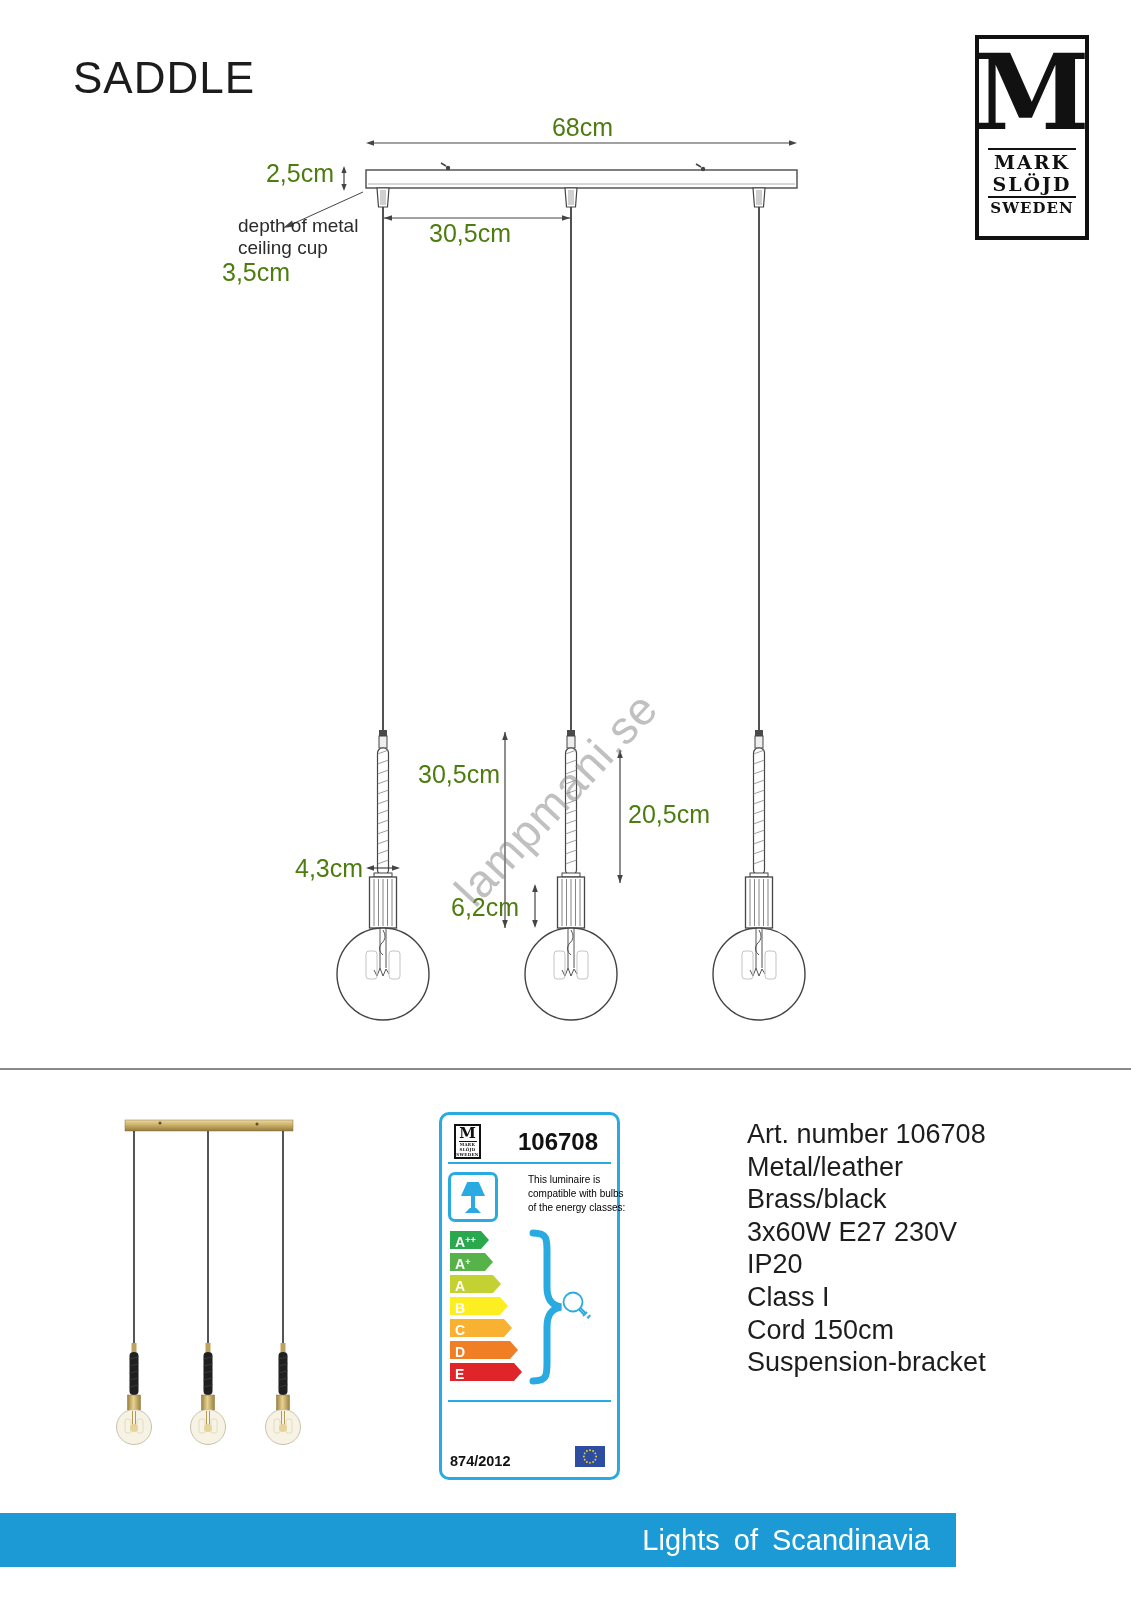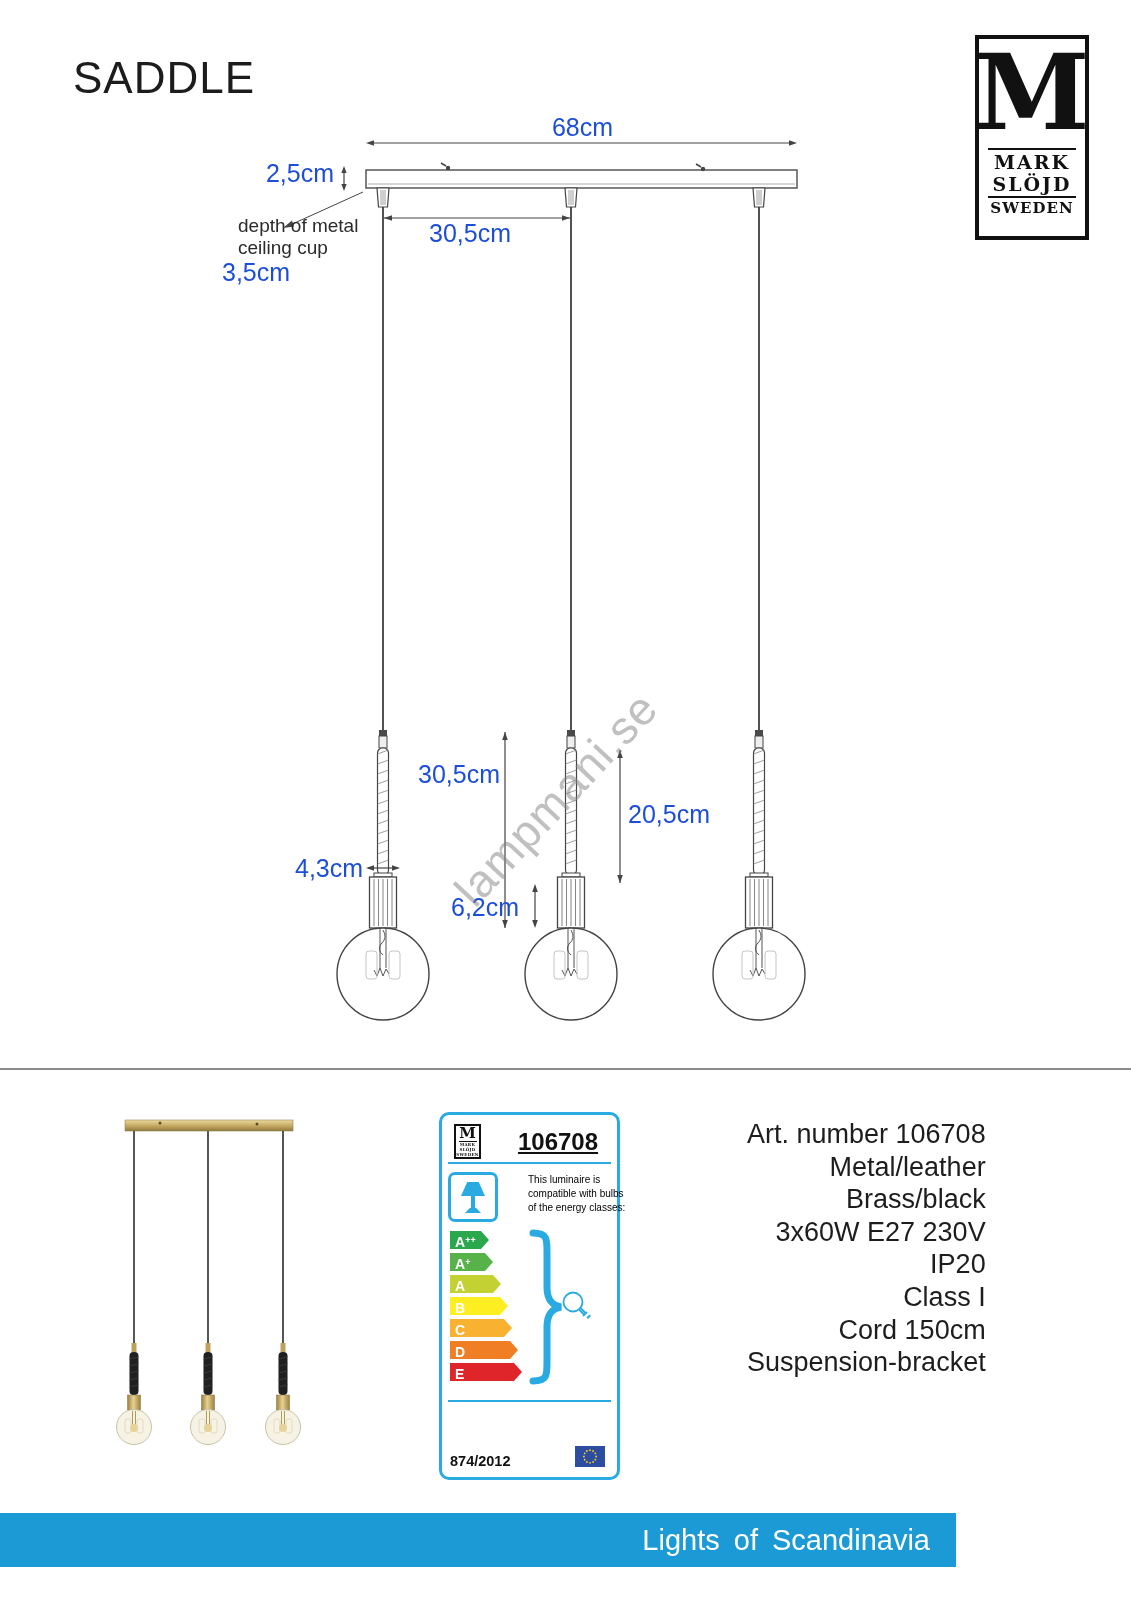--- a/index.html
+++ b/index.html
@@ -12,40 +12,40 @@
 
   
   #brand{left:975px;top:35px;width:114px;height:205px;border:4px solid #111;box-sizing:border-box;
          display:flex;flex-direction:column;align-items:center;background:#fff;}
   #brand .big-m{font-family:"DejaVu Serif",serif;font-weight:bold;font-size:104px;line-height:108px;color:#111;}
   #brand .rule{width:88px;border-top:2px solid #111;margin:1px 0;}
   #brand .w1{font-family:"DejaVu Serif",serif;font-weight:bold;font-size:19px;letter-spacing:2px;color:#111;line-height:22px;}
   #brand .w3{font-family:"DejaVu Serif",serif;font-weight:bold;font-size:15px;letter-spacing:1px;color:#111;line-height:19px;}
 
   
-  .dim{position:absolute;font-size:25px;color:#1d4ed8;}
+  .dim{position:absolute;font-size:25px;color:#4d7c0f;}
   .note{position:absolute;font-size:19px;line-height:21px;color:#2b2b2b;margin-left:16px;}
 
   
   #watermark{left:391px;top:772px;width:330px;text-align:center;font-size:46px;letter-spacing:1px;
              color:rgba(130,130,130,0.5);transform:rotate(-47deg);transform-origin:center center;}
 
   
   #divider{left:0;top:1068px;width:1131px;height:2px;background:#8a8a8a;}
 
   
   #elabel{left:439px;top:1112px;width:181px;height:368px;border:3px solid #29abe2;border-radius:10px;
           box-sizing:border-box;background:#fff;}
   #elabel .minilogo{position:absolute;left:12px;top:9px;width:27px;height:35px;border:2px solid #111;
           box-sizing:border-box;display:flex;flex-direction:column;align-items:center;overflow:hidden;background:#fff;}
   #elabel .minilogo .mm{font-family:"DejaVu Serif",serif;font-weight:bold;font-size:15px;line-height:15px;color:#111;}
   #elabel .minilogo .mr{width:18px;border-top:1px solid #111;}
   #elabel .minilogo .mt{font-family:"DejaVu Serif",serif;font-weight:bold;font-size:4px;line-height:5px;letter-spacing:.3px;color:#111;}
   #elabel .artno{position:absolute;left:62px;top:13px;width:108px;text-align:center;
-          font-size:24px;font-weight:bold;color:#111;text-decoration:underline;}
+          font-size:24px;font-weight:bold;color:#111;}
   #elabel .hr{position:absolute;left:6px;right:6px;height:2px;background:#29abe2;}
   #elabel .lampbox{position:absolute;left:6px;top:57px;width:50px;height:50px;border:3px solid #29abe2;
           border-radius:7px;box-sizing:border-box;}
   .lamp-shade{position:absolute;left:10px;top:7px;width:24px;height:14px;background:#29abe2;
           clip-path:polygon(26% 0,74% 0,100% 100%,0 100%);}
   .lamp-stem{position:absolute;left:20px;top:21px;width:4px;height:12px;background:#29abe2;}
   .lamp-base{position:absolute;left:14px;top:33px;width:16px;height:5px;background:#29abe2;
           clip-path:polygon(30% 0,70% 0,100% 100%,0 100%);}
   #elabel .compat{position:absolute;left:80px;top:58px;width:110px;font-size:10px;line-height:13.8px;color:#000;margin-left:6px;}
   #earrows{position:absolute;left:8px;top:116px;}
@@ -54,21 +54,21 @@
           clip-path:polygon(0 0,calc(100% - 8px) 0,100% 50%,calc(100% - 8px) 100%,0 100%);}
   .e-arrow sup{font-size:9px;vertical-align:4px;}
   #elabel .reg{position:absolute;left:8px;bottom:8px;font-size:14.5px;font-weight:bold;color:#111;}
   #euflag{position:absolute;right:12px;bottom:10px;width:30px;height:21px;background:#2c4da0;}
 
   
   #drawing{left:0;top:100px;}
   #photo{left:75px;top:1085px;}
 
   
-  #specs{left:747px;top:1118px;font-size:27px;line-height:32.6px;color:#1d1d1d;text-align:right;}
+  #specs{left:747px;top:1118px;font-size:27px;line-height:32.6px;color:#1d1d1d;}
 
   
   #footer-bar{left:0;top:1513px;width:956px;height:54px;background:#1b9ad5;
           color:#fff;font-size:29px;line-height:54px;text-align:right;
           padding-right:26px;box-sizing:border-box;word-spacing:6px;}
 </style>
 </head>
 <body>
 
 <div id="page">

